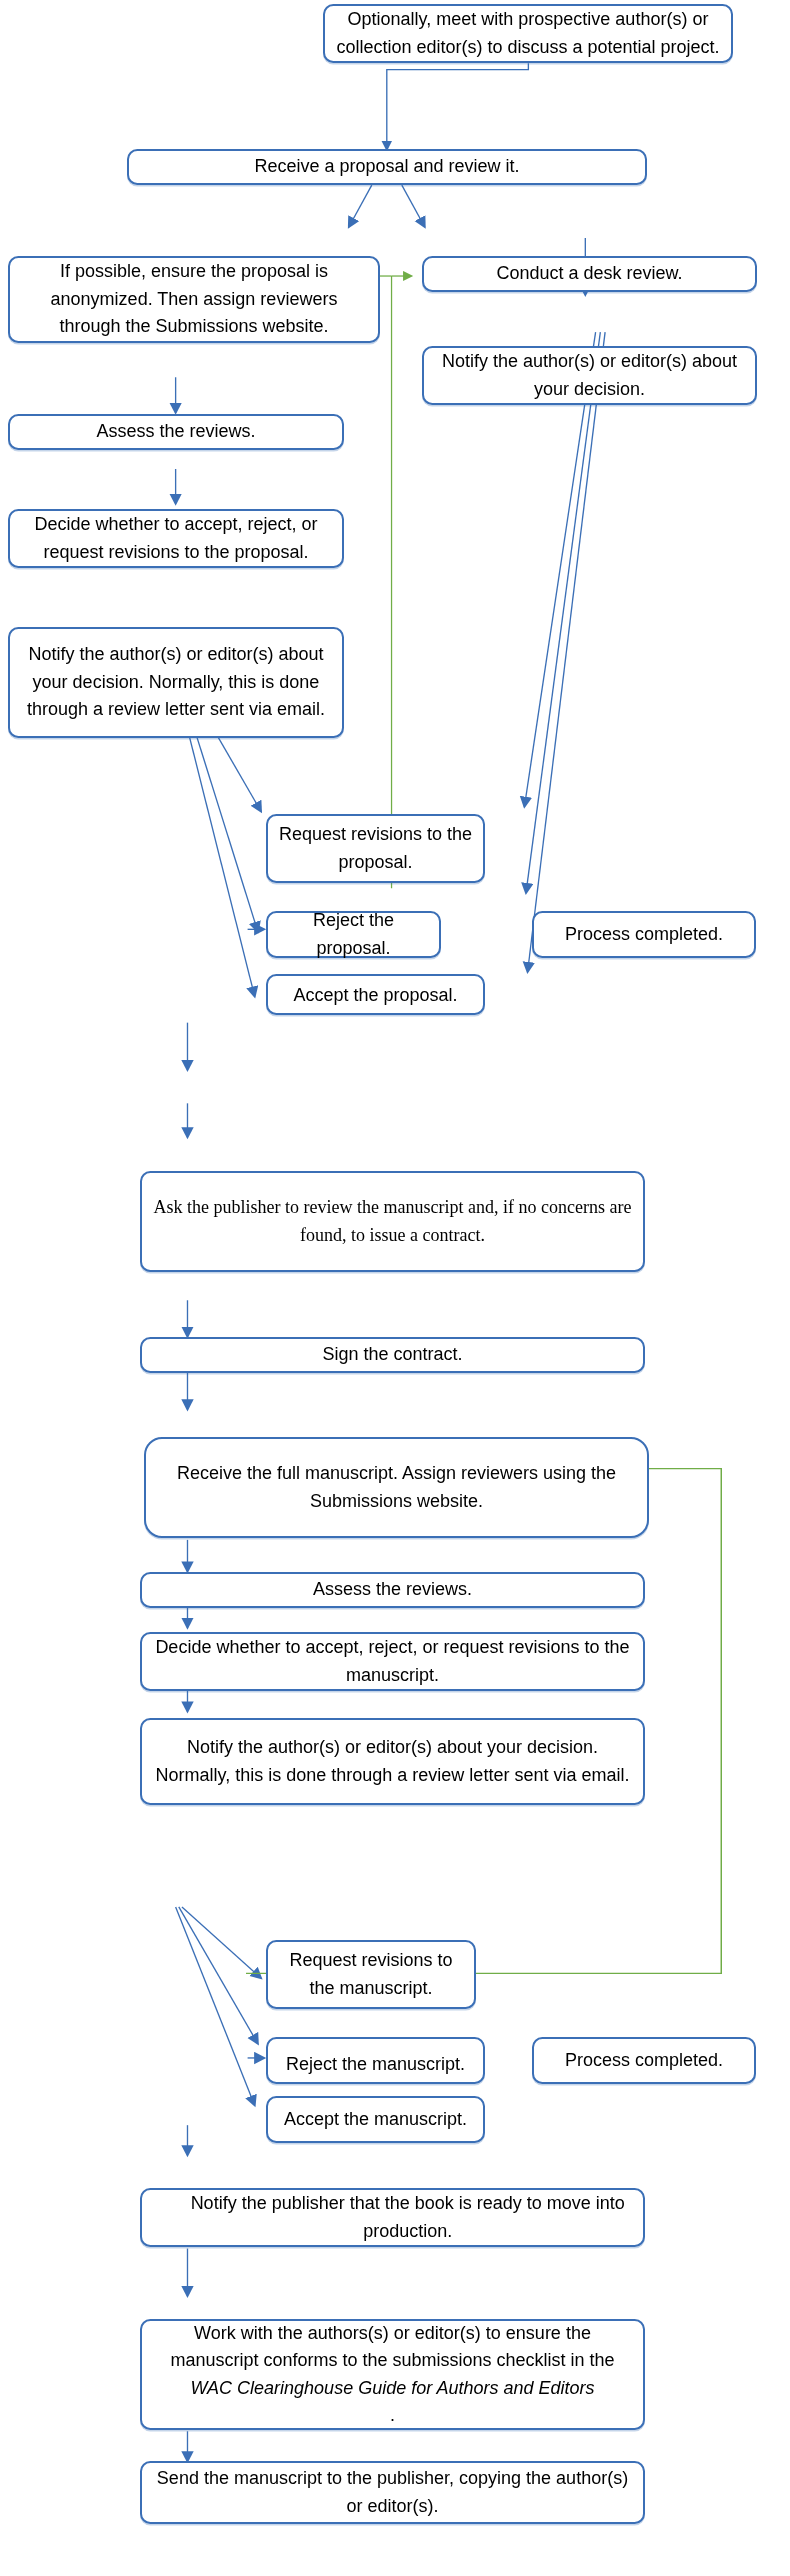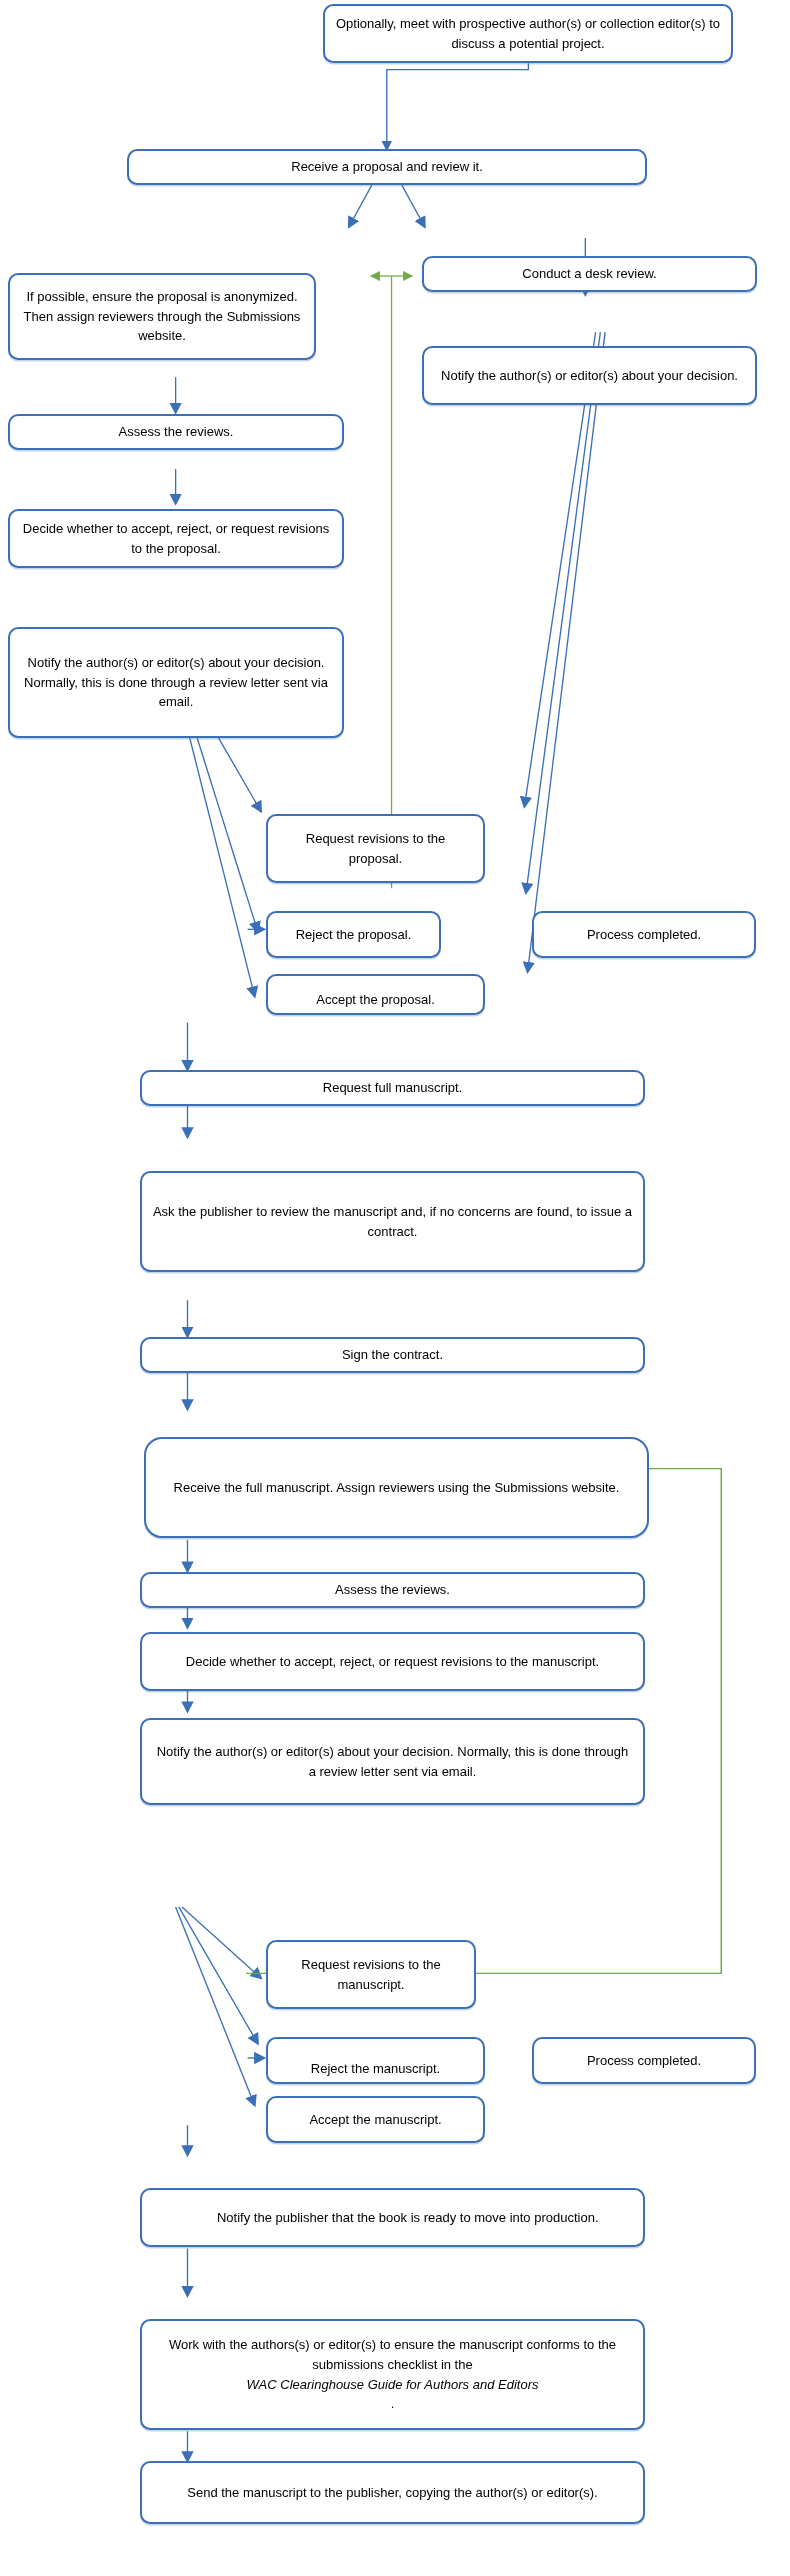--- a/index.html
+++ b/index.html
@@ -30,21 +30,21 @@
     position: absolute;
     box-sizing: border-box;
     border: 2.5px solid #3B6FB6;
     border-radius: 10.3px;
     background: #ffffff;
     display: flex;
     align-items: center;
     justify-content: center;
     text-align: center;
     color: #000000;
-    font-size: 13px;
+    font-size: 18px;
     line-height: 1.52;
     padding: 3.2px 9.5px;
     z-index: 2;
     box-shadow: 0 1.6px 0 rgba(59,111,182,0.30);
   }
   .node span { display: block; }
   .node i { font-style: italic; }
 </style>
 </head>
 <body>
@@ -129,21 +129,21 @@
   </svg>
 
   <div class="node" style="left:323px; top:4px; width:410px; height:59px;">
     <span>Optionally, meet with prospective author(s) or collection editor(s) to discuss a potential project.</span>
   </div>
 
   <div class="node" style="left:127px; top:149px; width:520px; height:36px;">
     <span>Receive a proposal and review it.</span>
   </div>
 
-  <div class="node" style="left:8px; top:256px; width:308px; height:87px;margin-top:17px;">
+  <div class="node" style="left:8px; top:256px; width:372px; height:87px;">
     <span>If possible, ensure the proposal is anonymized. Then assign reviewers through the Submissions website.</span>
   </div>
 
   <div class="node" style="left:422px; top:256px; width:335px; height:36px;">
     <span>Conduct a desk review.</span>
   </div>
 
   <div class="node" style="left:422px; top:346px; width:335px; height:59px;">
     <span>Notify the author(s) or editor(s) about your decision.</span>
   </div>
@@ -169,25 +169,22 @@
   </div>
 
   <div class="node" style="left:532px; top:911px; width:224px; height:47px;">
     <span>Process completed.</span>
   </div>
 
   <div class="node" style="left:266px; top:974px; width:219px; height:41px;align-items:flex-end;">
     <span>Accept the proposal.</span>
   </div>
 
-  <div class="node" style="left:140px; top:1070px; width:505px; height:36px;">
-    <span>Request full manuscript.</span>
-  </div>
-
-  <div class="node" style="left:140px; top:1171px; width:505px; height:101px;">
+
+  <div class="node" style="left:140px; top:1171px; width:505px; height:101px;font-family:Liberation Serif, serif;">
     <span>Ask the publisher to review the manuscript and, if no concerns are found, to issue a contract.</span>
   </div>
 
   <div class="node" style="left:140px; top:1337px; width:505px; height:36px;">
     <span>Sign the contract.</span>
   </div>
 
   <div class="node" style="left:144px; top:1437px; width:505px; height:101px;border-radius:18px;">
     <span>Receive the full manuscript. Assign reviewers using the Submissions website.</span>
   </div>

